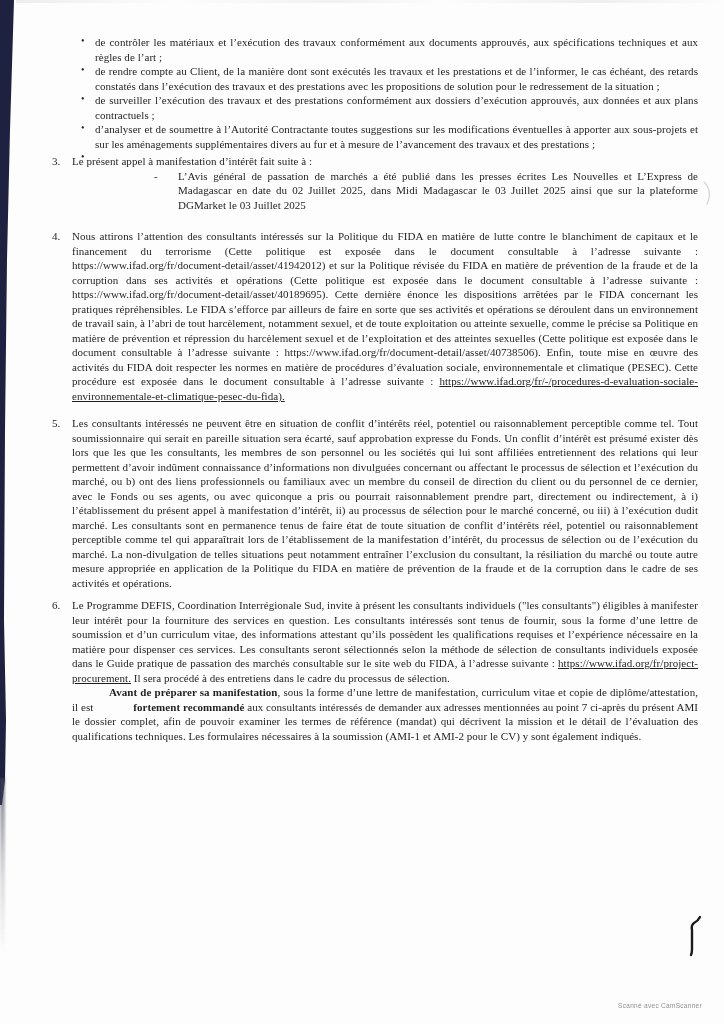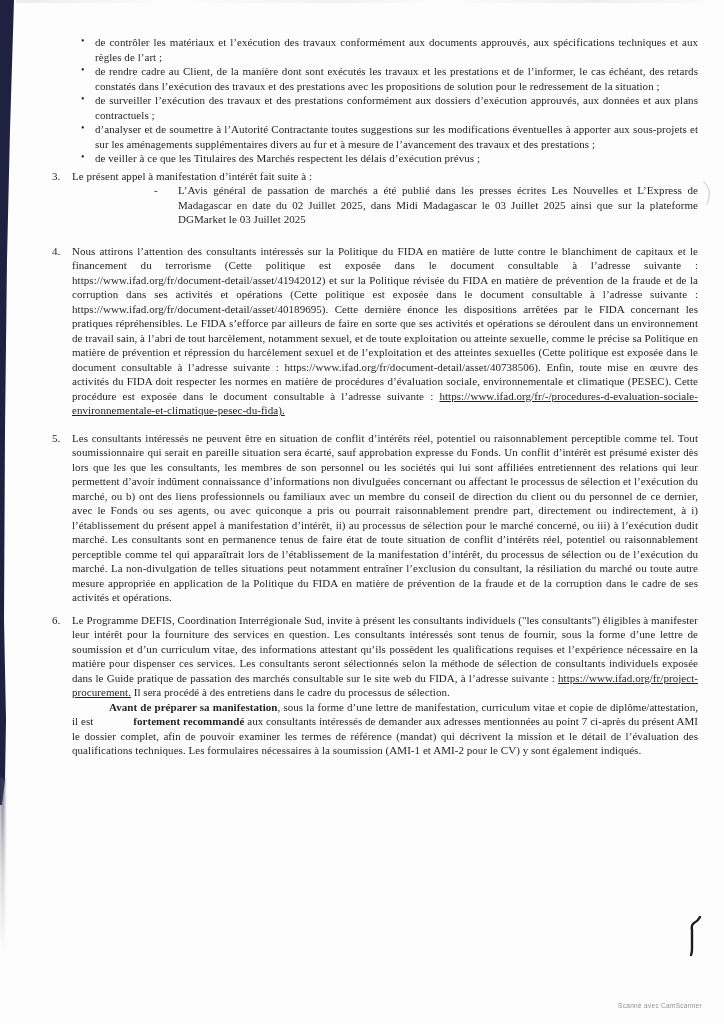--- a/index.html
+++ b/index.html
@@ -64,33 +64,32 @@
 
   <div class="content">
 
     <ul class="blist">
       <li>
         <span class="bullet">•</span>
         <span>de contrôler les matériaux et l’exécution des travaux conformément aux documents approuvés, aux spécifications techniques et aux règles de l’art ;</span>
       </li>
       <li>
         <span class="bullet">•</span>
-        <span>de rendre cadre au Client, de la manière dont sont exécutés les travaux et les prestations et de l’informer, le cas échéant, des retards constatés dans l’exécution des travaux et des prestations avec les propositions de solution pour le redressement de la situation ;</span>
+        <span>de rendre compte au Client, de la manière dont sont exécutés les travaux et les prestations et de l’informer, le cas échéant, des retards constatés dans l’exécution des travaux et des prestations avec les propositions de solution pour le redressement de la situation ;</span>
       </li>
       <li>
         <span class="bullet">•</span>
         <span>de surveiller l’exécution des travaux et des prestations conformément aux dossiers d’exécution approuvés, aux données et aux plans contractuels ;</span>
       </li>
       <li>
         <span class="bullet">•</span>
         <span>d’analyser et de soumettre à l’Autorité Contractante toutes suggestions sur les modifications éventuelles à apporter aux sous-projets et sur les aménagements supplémentaires divers au fur et à mesure de l’avancement des travaux et des prestations ;</span>
       </li>
       <li>
         <span class="bullet">•</span>
-        <span>de veiller à ce que les Titulaires des Marchés respectent les délais d’exécution prévus ;</span>
       </li>
     </ul>
 
     <div class="numitem">
       <span class="num">3.</span>
       <span>Le présent appel à manifestation d’intérêt fait suite à :</span>
       <div class="subitem">
         <span class="dash">-</span>
         <span>L’Avis général de passation de marchés a été publié dans les presses écrites Les Nouvelles et L’Express de Madagascar en date du 02 Juillet 2025, dans Midi Madagascar le 03 Juillet 2025 ainsi que sur la plateforme DGMarket le 03 Juillet 2025</span>
       </div>

